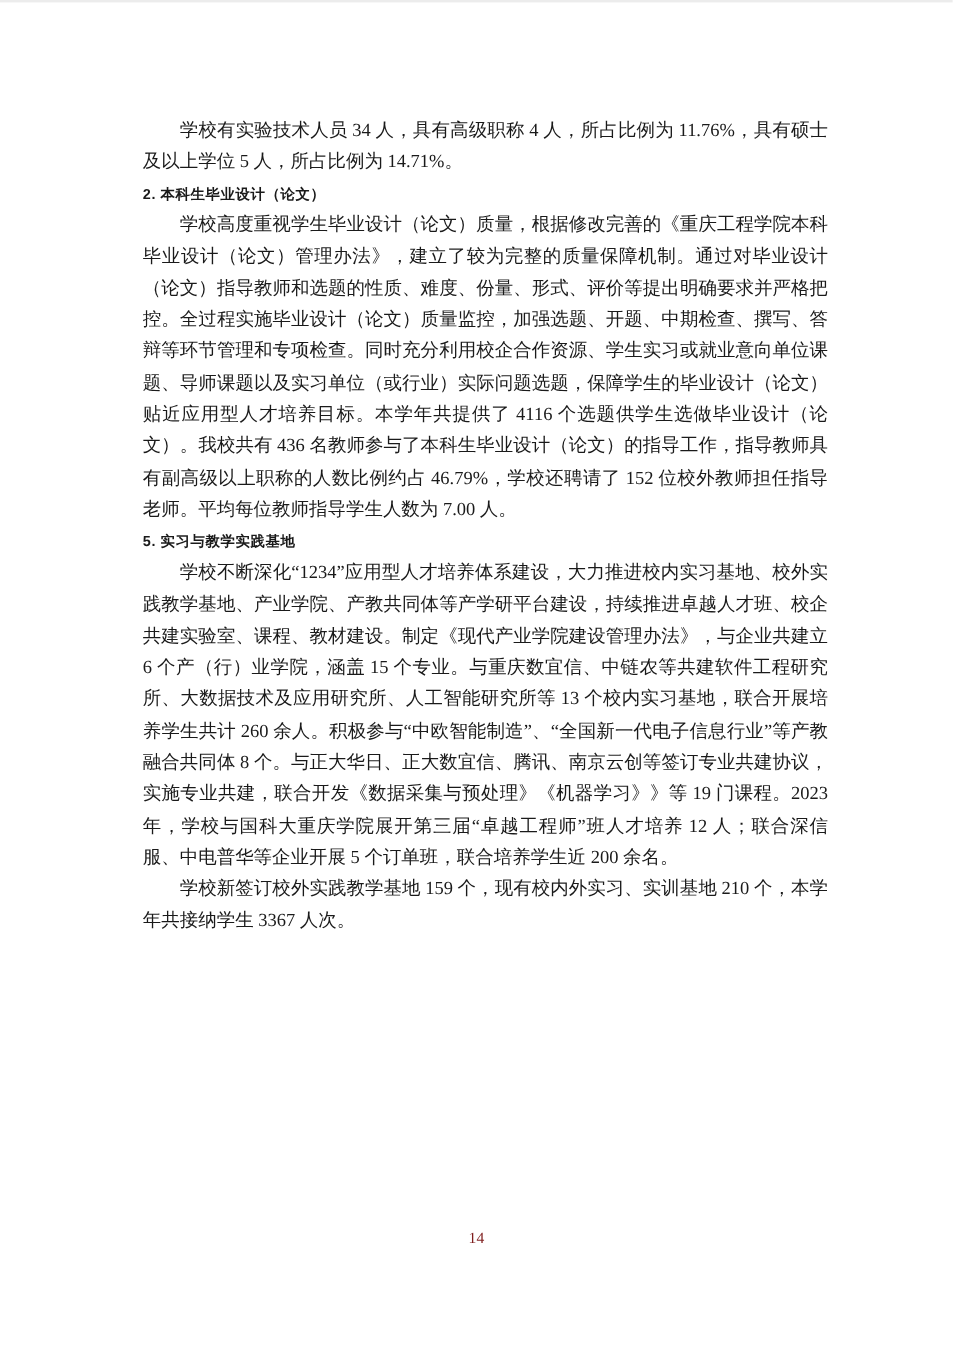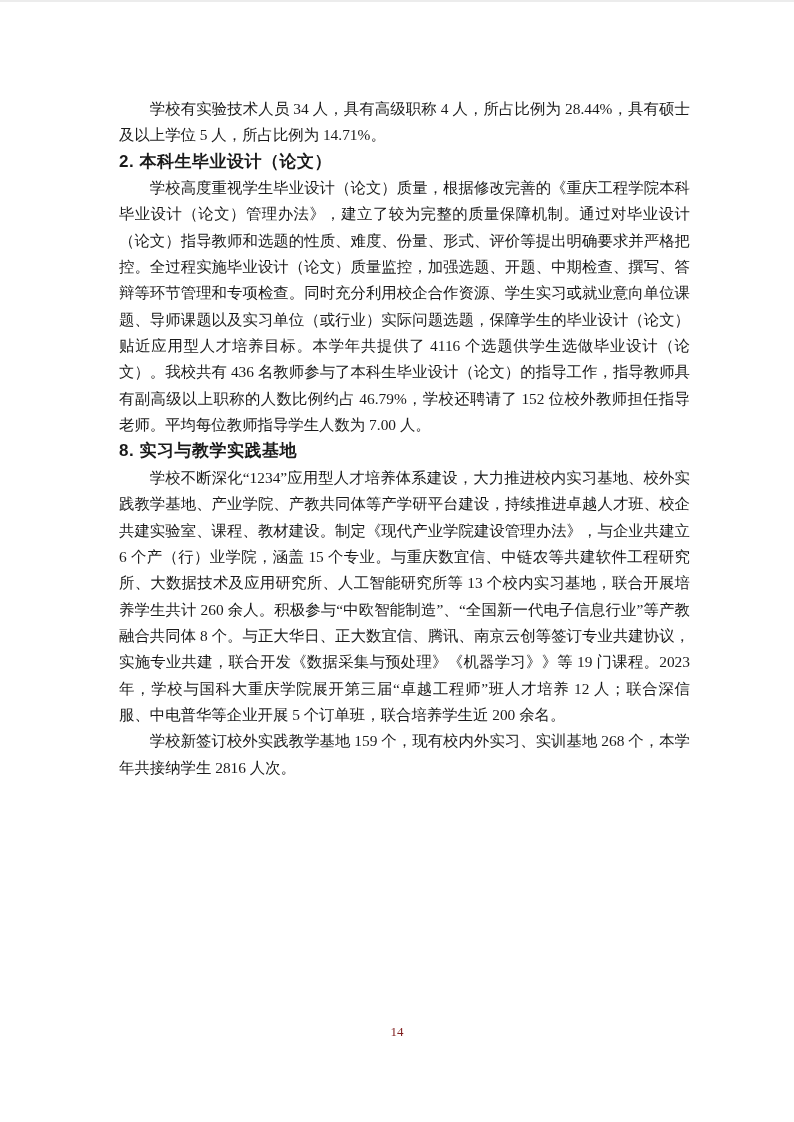--- a/index.html
+++ b/index.html
@@ -31,21 +31,21 @@
     margin: 0;
     padding: 0;
     text-indent: 2em;
   }
   .para.noindent {
     text-indent: 0;
   }
   .heading {
     margin: 0;
     padding: 0;
-    font-size: 17px;
+    font-size: 12px;
     line-height: 26.35px;
     font-weight: bold;
     font-family: "Liberation Sans", "DejaVu Sans", sans-serif;
     letter-spacing: 0.5px;
     text-align: left;
   }
   .page-number {
     position: absolute;
     top: 1022px;
     left: 0;
@@ -55,21 +55,21 @@
     line-height: 16px;
     font-family: "Liberation Serif", "DejaVu Serif", serif;
     color: #7f1d1d;
   }
 </style>
 </head>
 <body>
 
 <div class="page">
   <div class="content">
-    <p class="para">学校有实验技术人员 34 人，具有高级职称 4 人，所占比例为 28.44%，具有硕士及以上学位 5 人，所占比例为 14.71%。</p>
+    <p class="para">学校有实验技术人员 34 人，具有高级职称 4 人，所占比例为 11.76%，具有硕士及以上学位 5 人，所占比例为 14.71%。</p>
     <h2 class="heading">2. 本科生毕业设计（论文）</h2>
     <p class="para">学校高度重视学生毕业设计（论文）质量，根据修改完善的《重庆工程学院本科毕业设计（论文）管理办法》，建立了较为完整的质量保障机制。通过对毕业设计（论文）指导教师和选题的性质、难度、份量、形式、评价等提出明确要求并严格把控。全过程实施毕业设计（论文）质量监控，加强选题、开题、中期检查、撰写、答辩等环节管理和专项检查。同时充分利用校企合作资源、学生实习或就业意向单位课题、导师课题以及实习单位（或行业）实际问题选题，保障学生的毕业设计（论文）贴近应用型人才培养目标。本学年共提供了 4116 个选题供学生选做毕业设计（论文）。我校共有 436 名教师参与了本科生毕业设计（论文）的指导工作，指导教师具有副高级以上职称的人数比例约占 46.79%，学校还聘请了 152 位校外教师担任指导老师。平均每位教师指导学生人数为 7.00 人。</p>
-    <h2 class="heading">8. 实习与教学实践基地</h2>
+    <h2 class="heading">5. 实习与教学实践基地</h2>
     <p class="para">学校不断深化“1234”应用型人才培养体系建设，大力推进校内实习基地、校外实践教学基地、产业学院、产教共同体等产学研平台建设，持续推进卓越人才班、校企共建实验室、课程、教材建设。制定《现代产业学院建设管理办法》，与企业共建立 6 个产（行）业学院，涵盖 15 个专业。与重庆数宜信、中链农等共建软件工程研究所、大数据技术及应用研究所、人工智能研究所等 13 个校内实习基地，联合开展培养学生共计 260 余人。积极参与“中欧智能制造”、“全国新一代电子信息行业”等产教融合共同体 8 个。与正大华日、正大数宜信、腾讯、南京云创等签订专业共建协议，实施专业共建，联合开发《数据采集与预处理》《机器学习》》等 19 门课程。2023 年，学校与国科大重庆学院展开第三届“卓越工程师”班人才培养 12 人；联合深信服、中电普华等企业开展 5 个订单班，联合培养学生近 200 余名。</p>
-    <p class="para">学校新签订校外实践教学基地 159 个，现有校内外实习、实训基地 268 个，本学年共接纳学生 2816 人次。</p>
+    <p class="para">学校新签订校外实践教学基地 159 个，现有校内外实习、实训基地 210 个，本学年共接纳学生 3367 人次。</p>
   </div>
   <div class="page-number">14</div>
 </div>
 
 </body></html>

